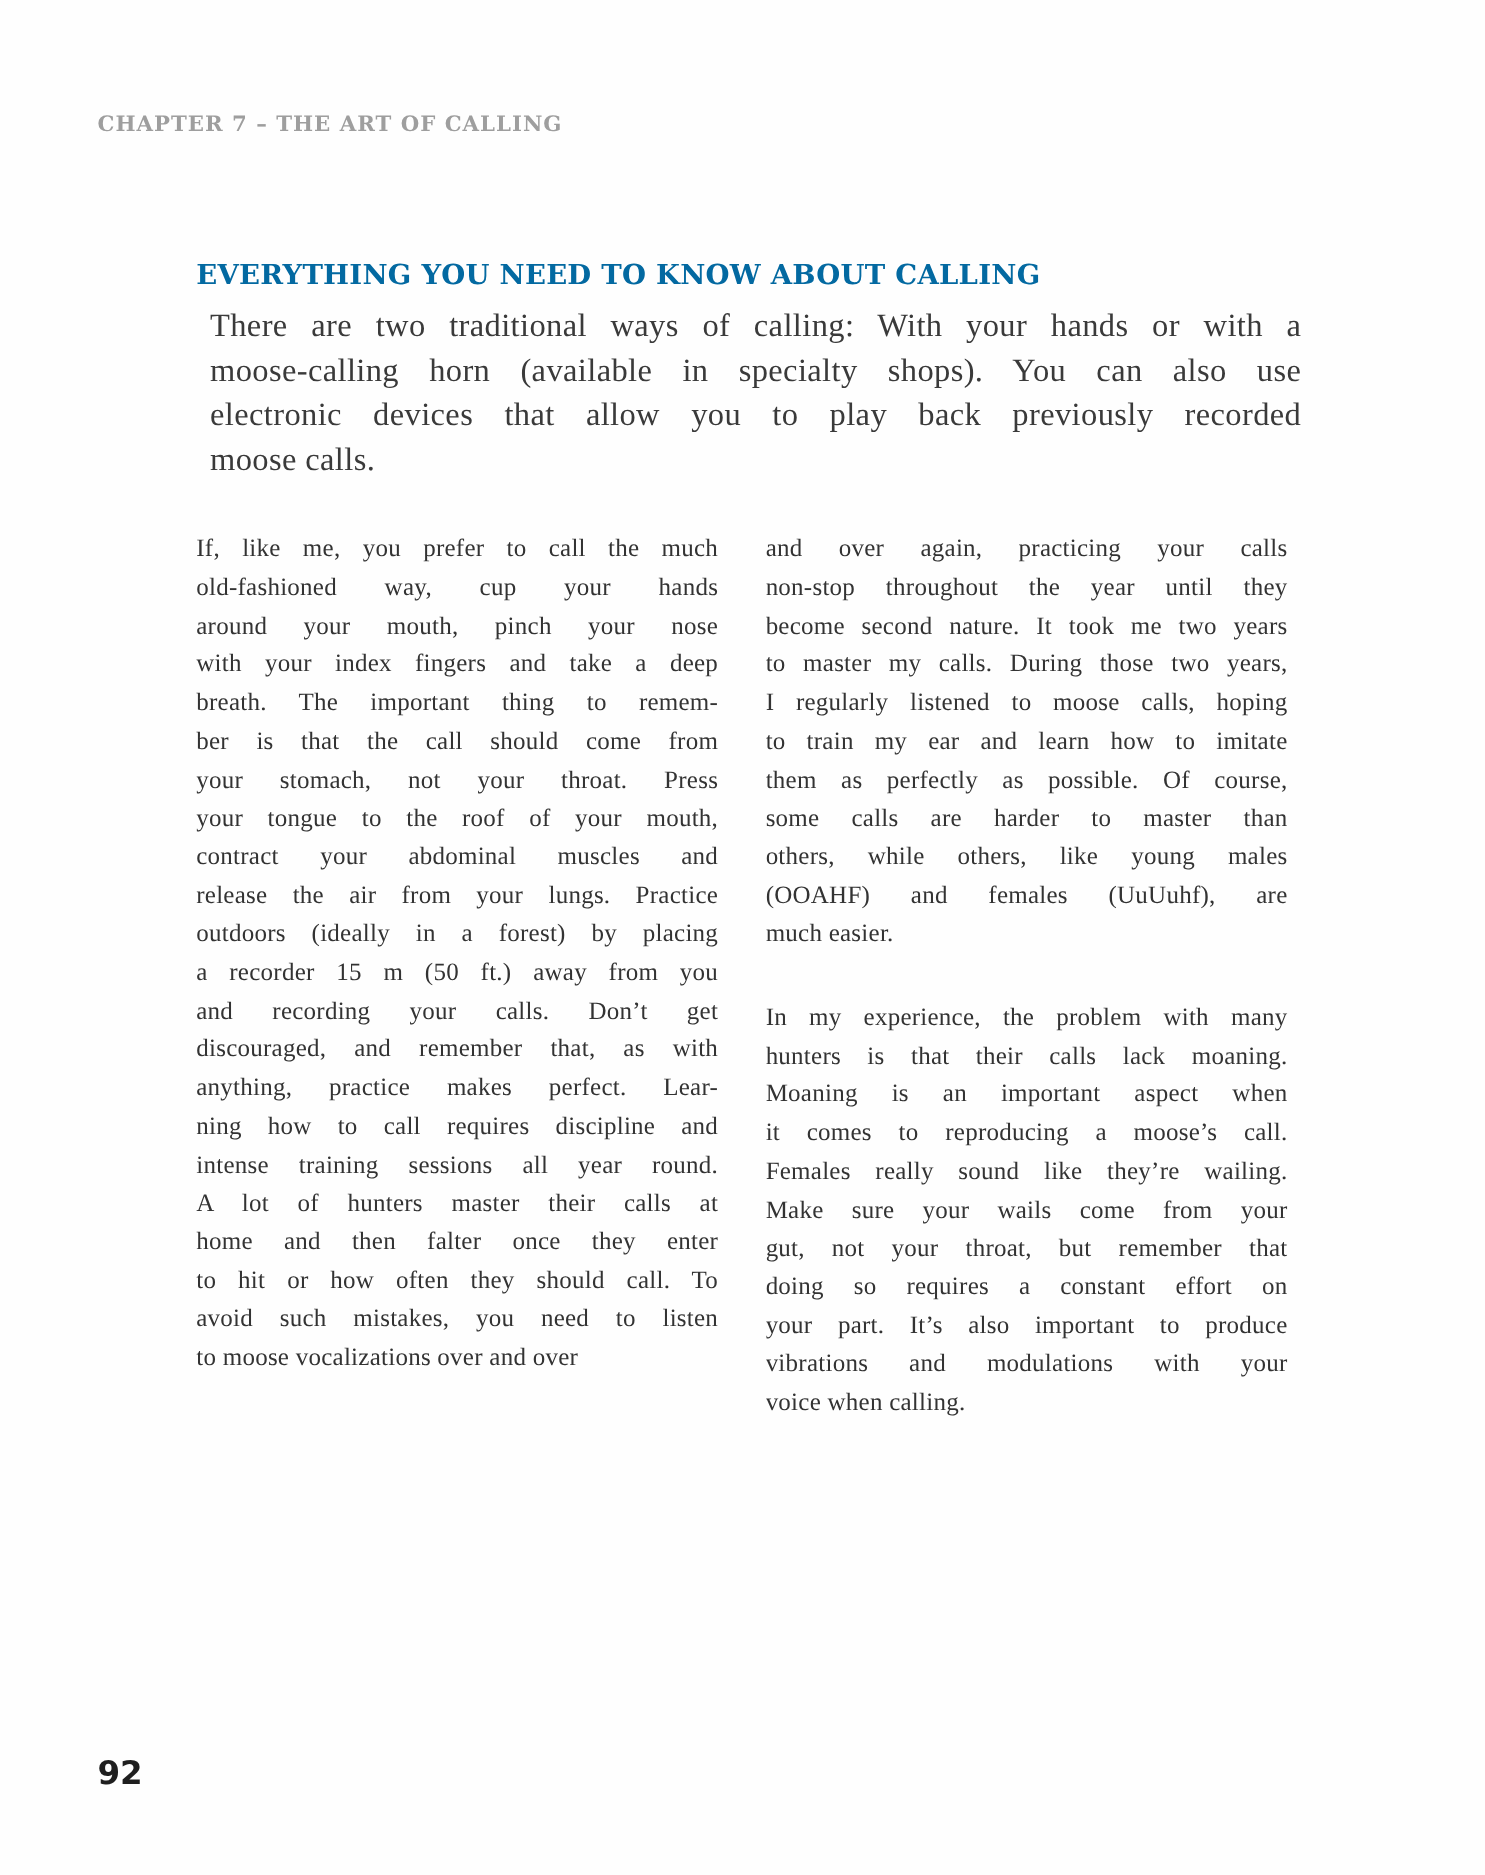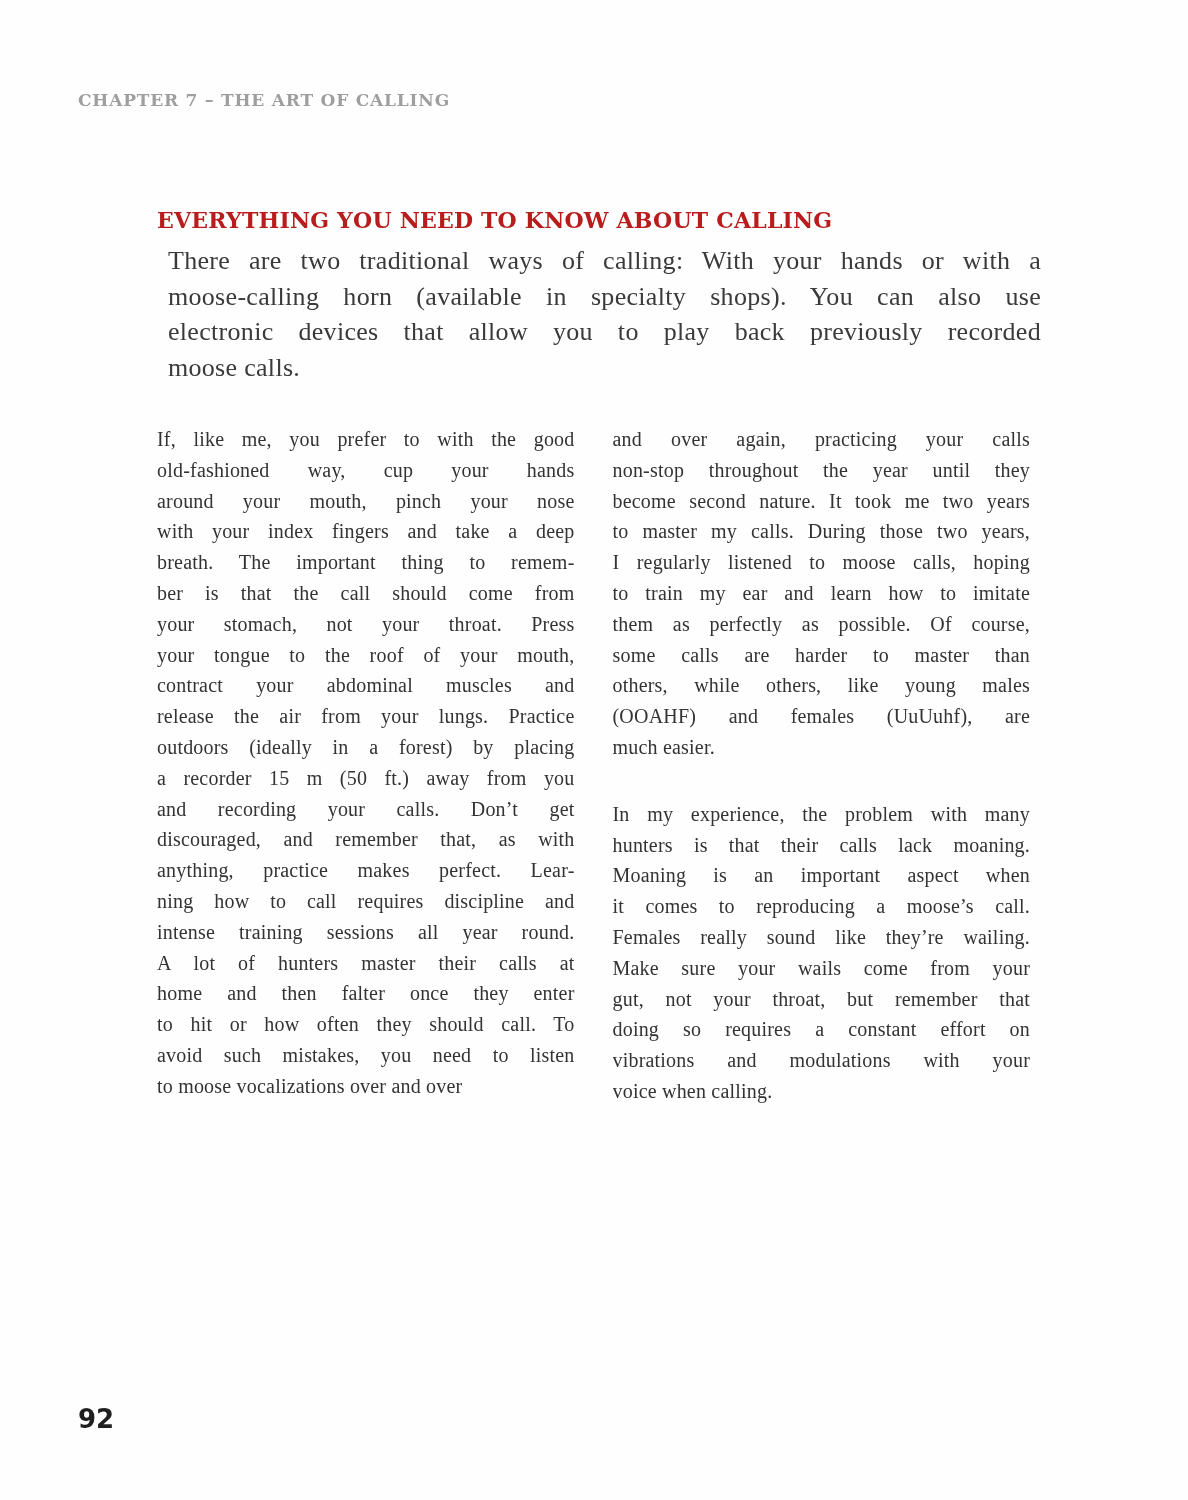--- a/index.html
+++ b/index.html
@@ -33,21 +33,21 @@
     width: 873px;
   }
   .section-heading {
     position: absolute;
     left: 0;
     top: 0;
     font-family: "DejaVu Serif", serif;
     font-size: 22px;
     font-weight: bold;
     letter-spacing: 0.2px;
-    color: #b91c1c;
+    color: #0369a1;
     white-space: nowrap;
   }
   .intro {
     position: absolute;
     left: 11px;
     top: 36px;
     width: 873px;
     font-size: 26px;
     color: #3a3a3a;
     letter-spacing: 0.3px;
@@ -110,21 +110,21 @@
     <div class="intro">
         <div class="line jline">There are two traditional ways of calling: With your hands or with a</div>
         <div class="line jline">moose-calling horn (available in specialty shops). You can also use</div>
         <div class="line jline">electronic devices that allow you to play back previously recorded</div>
         <div class="line lline">moose calls.</div>
       </div>
 
     <div class="columns">
       <div class="col">
           <div class="para">
-            <div class="line jline">If, like me, you prefer to with the good</div>
+            <div class="line jline">If, like me, you prefer to call the much</div>
             <div class="line jline">old-fashioned way, cup your hands</div>
             <div class="line jline">around your mouth, pinch your nose</div>
             <div class="line jline">with your index fingers and take a deep</div>
             <div class="line jline">breath. The important thing to remem-</div>
             <div class="line jline">ber is that the call should come from</div>
             <div class="line jline">your stomach, not your throat. Press</div>
             <div class="line jline">your tongue to the roof of your mouth,</div>
             <div class="line jline">contract your abdominal muscles and</div>
             <div class="line jline">release the air from your lungs. Practice</div>
             <div class="line jline">outdoors (ideally in a forest) by placing</div>
@@ -157,20 +157,21 @@
           </div>
           <div class="para">
             <div class="line jline">In my experience, the problem with many</div>
             <div class="line jline">hunters is that their calls lack moaning.</div>
             <div class="line jline">Moaning is an important aspect when</div>
             <div class="line jline">it comes to reproducing a moose’s call.</div>
             <div class="line jline">Females really sound like they’re wailing.</div>
             <div class="line jline">Make sure your wails come from your</div>
             <div class="line jline">gut, not your throat, but remember that</div>
             <div class="line jline">doing so requires a constant effort on</div>
+            <div class="line jline">your part. It’s also important to produce</div>
             <div class="line jline">vibrations and modulations with your</div>
             <div class="line lline">voice when calling.</div>
           </div>
         </div>
     </div>
 
   </div>
 
   <div class="folio">92</div>
 

